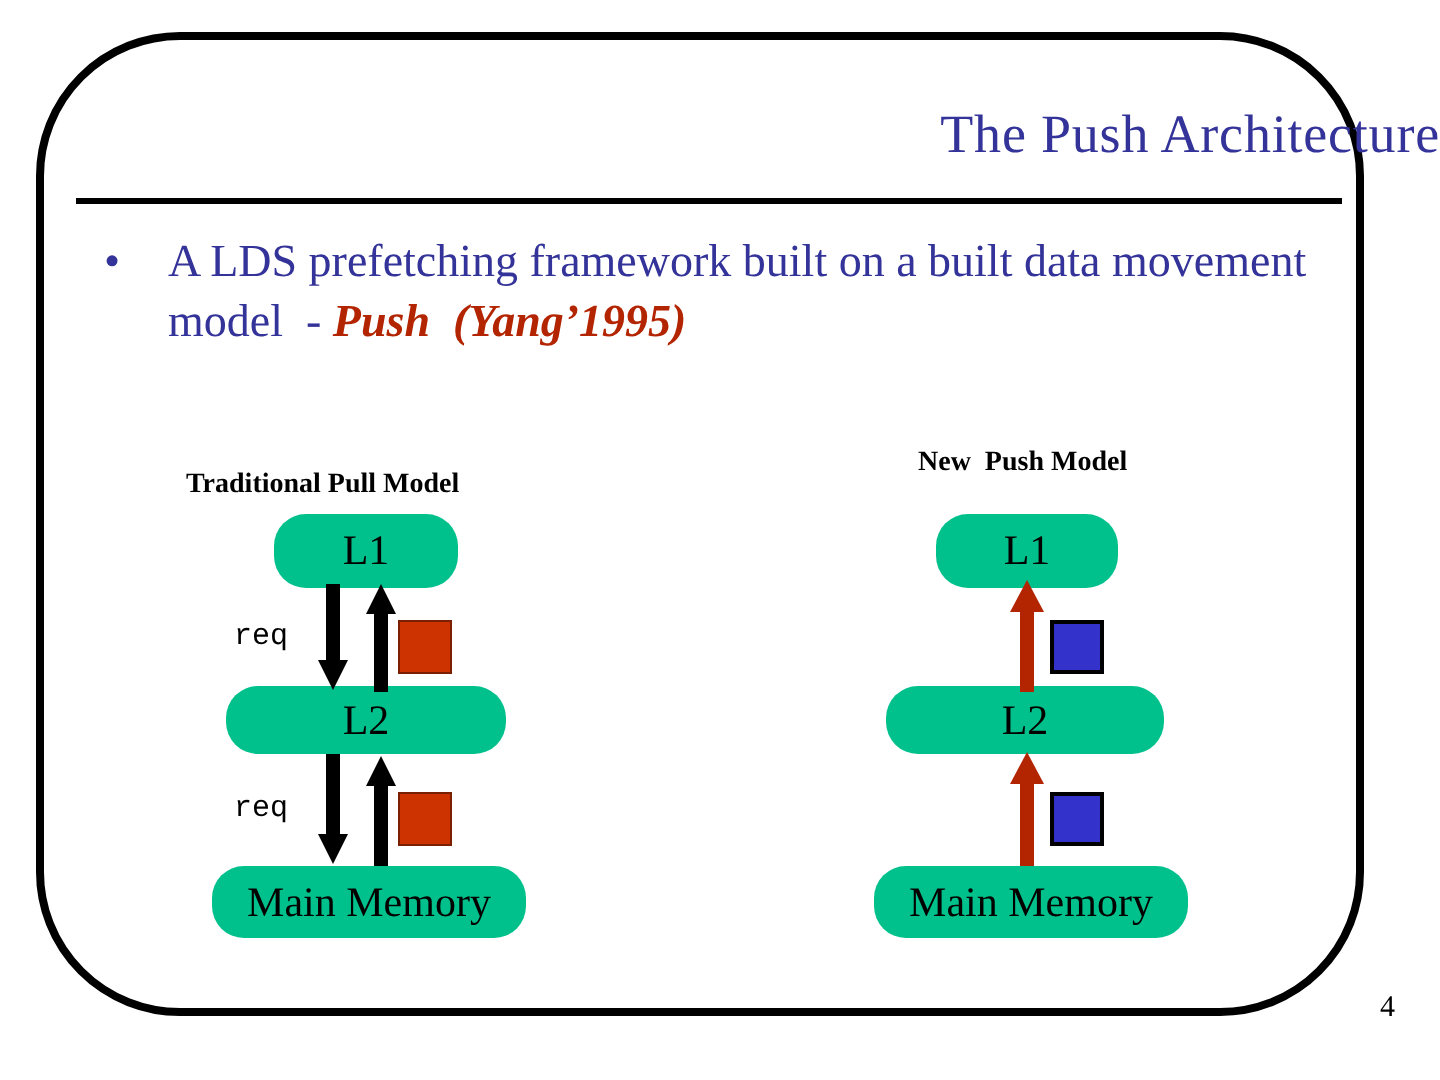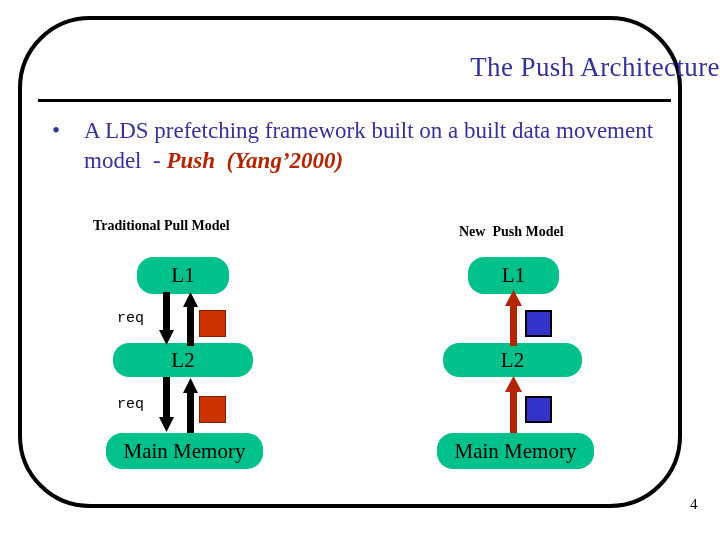--- a/index.html
+++ b/index.html
@@ -90,21 +90,21 @@
   }
 
   .model-caption {
     position: absolute;
     font-weight: bold;
     font-size: 14px;
     color: #000000;
     white-space: pre;
     font-family: "Liberation Serif", "DejaVu Serif", serif;
   }
-  #caption-pull { left: 93px;  top: 218px; }
+  #caption-pull { left: 93px;  top: 235px; }
   #caption-push { left: 459px; top: 224px; }
 
   .mem-box {
     position: absolute;
     background: #00c18c;
     color: #000000;
     font-size: 21px;
     display: flex;
     align-items: center;
     justify-content: center;
@@ -163,21 +163,21 @@
 </head>
 <body>
 
 <div id="slide-frame"></div>
 
 <div id="slide-title">The Push Architecture</div>
 <div id="title-rule"></div>
 
 <div id="bullet-block">
   <span id="bullet-marker">•</span>
-  <span id="bullet-text"><span>A LDS prefetching framework built on a built data movement model  - </span><span class="accent-text">Push  (Yang’2000)</span></span>
+  <span id="bullet-text"><span>A LDS prefetching framework built on a built data movement model  - </span><span class="accent-text">Push  (Yang’1995)</span></span>
 </div>
 
 <div id="diagram">
 
   <div class="model-caption" id="caption-pull">Traditional Pull Model</div>
   <div class="model-caption" id="caption-push">New  Push Model</div>
 
   <div class="mem-box" id="pull-l1">L1</div>
   <div class="mem-box" id="pull-l2">L2</div>
   <div class="mem-box" id="pull-mm">Main Memory</div>

